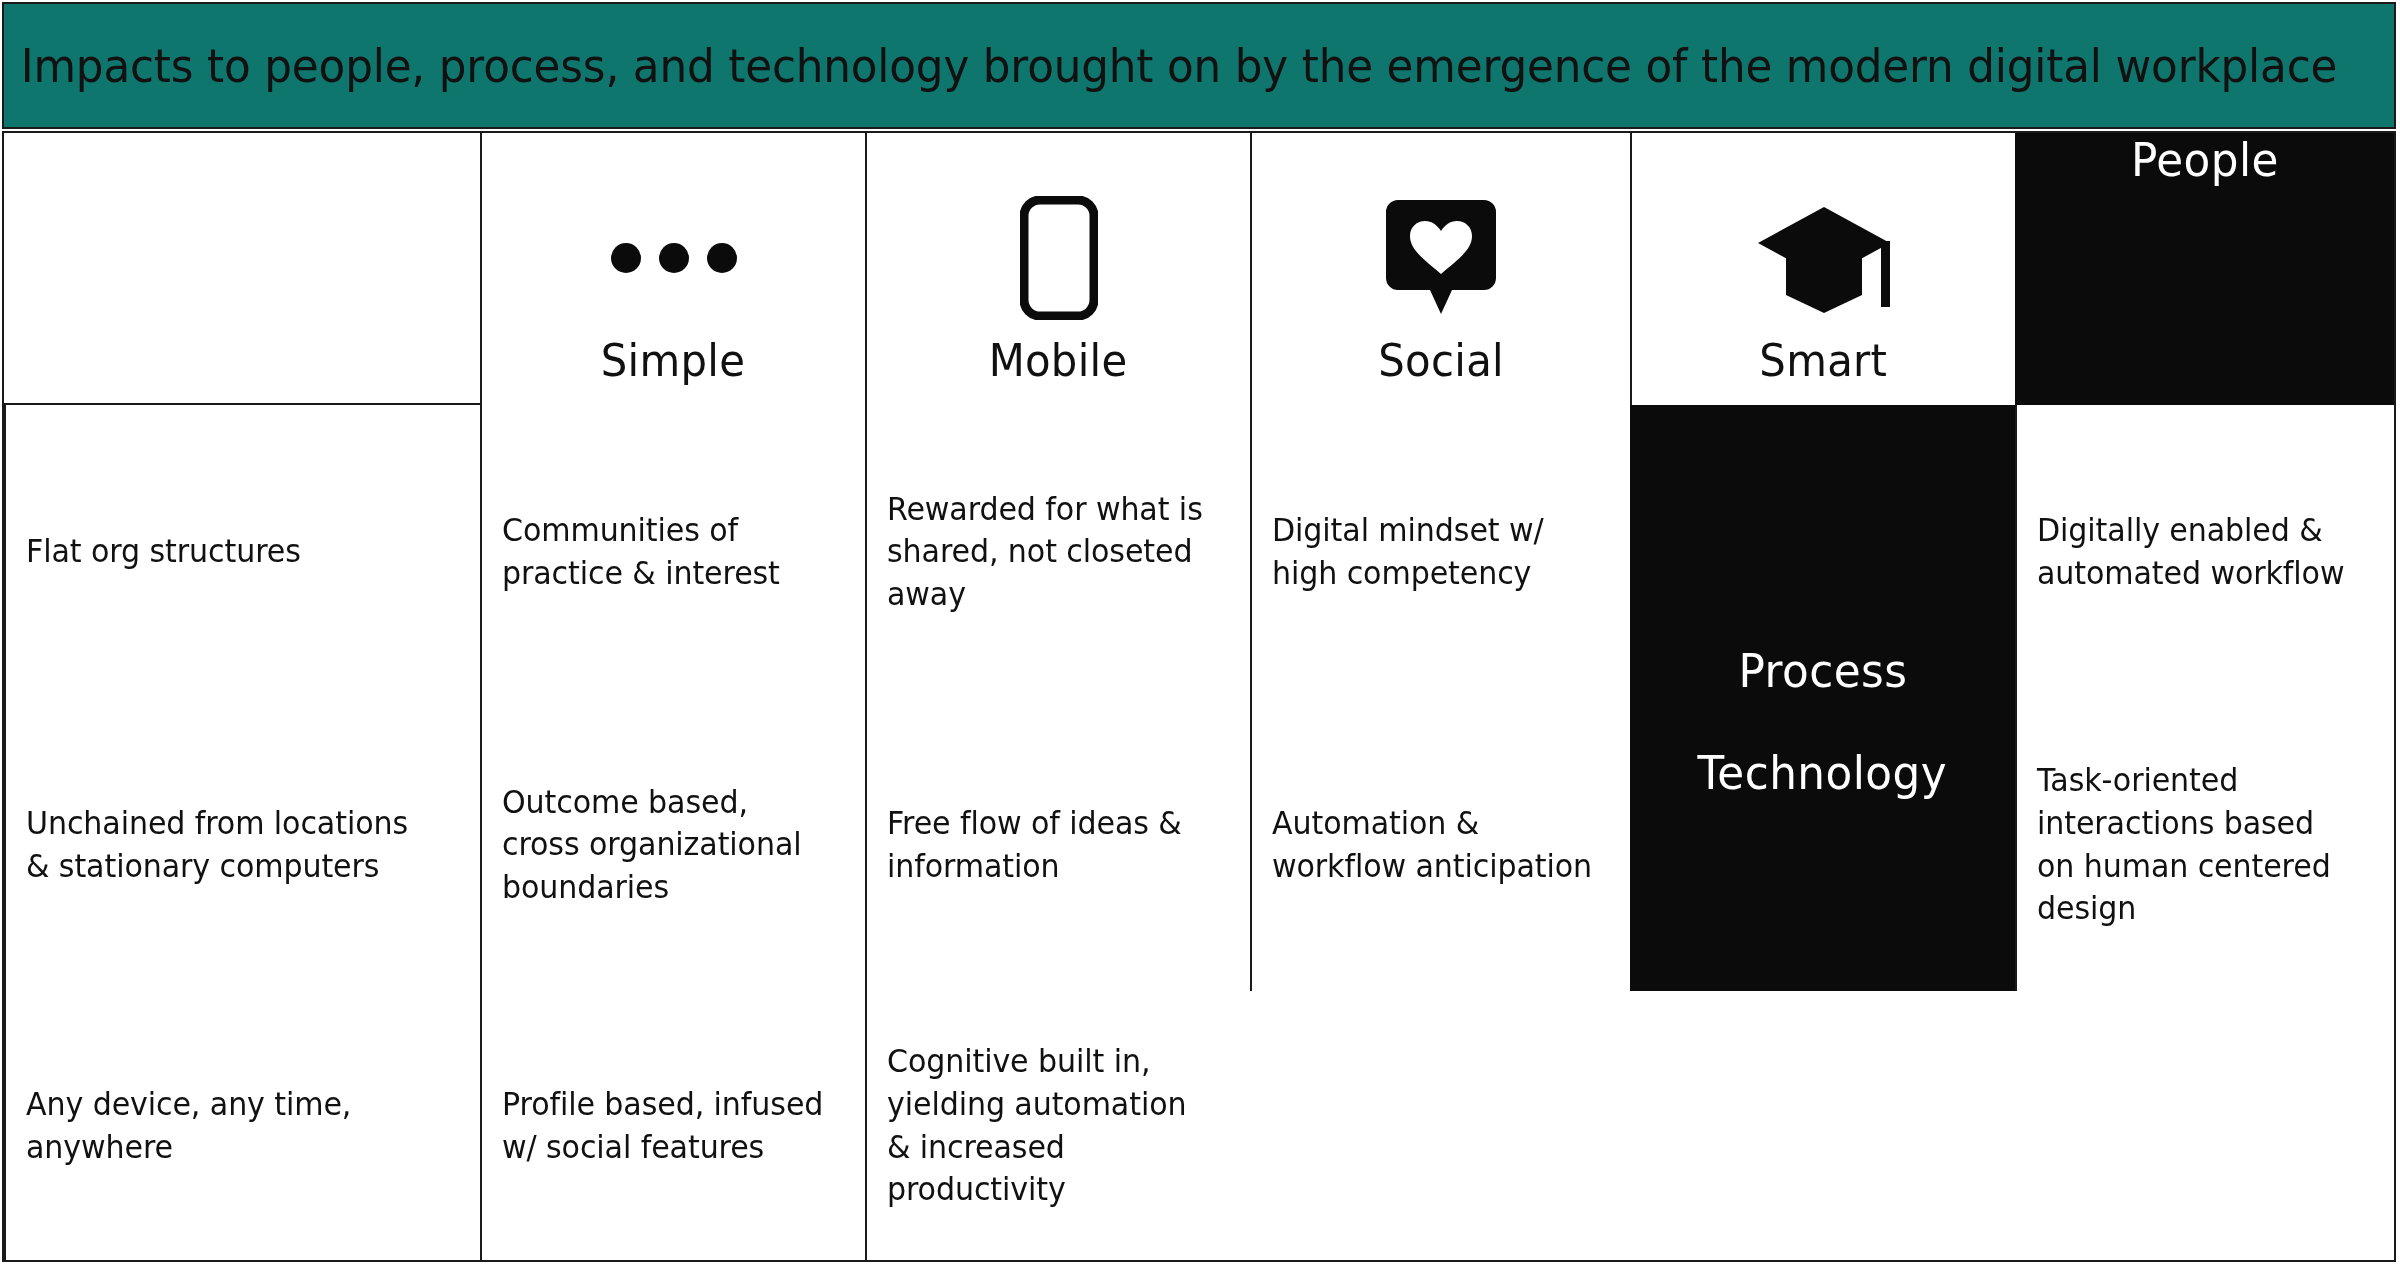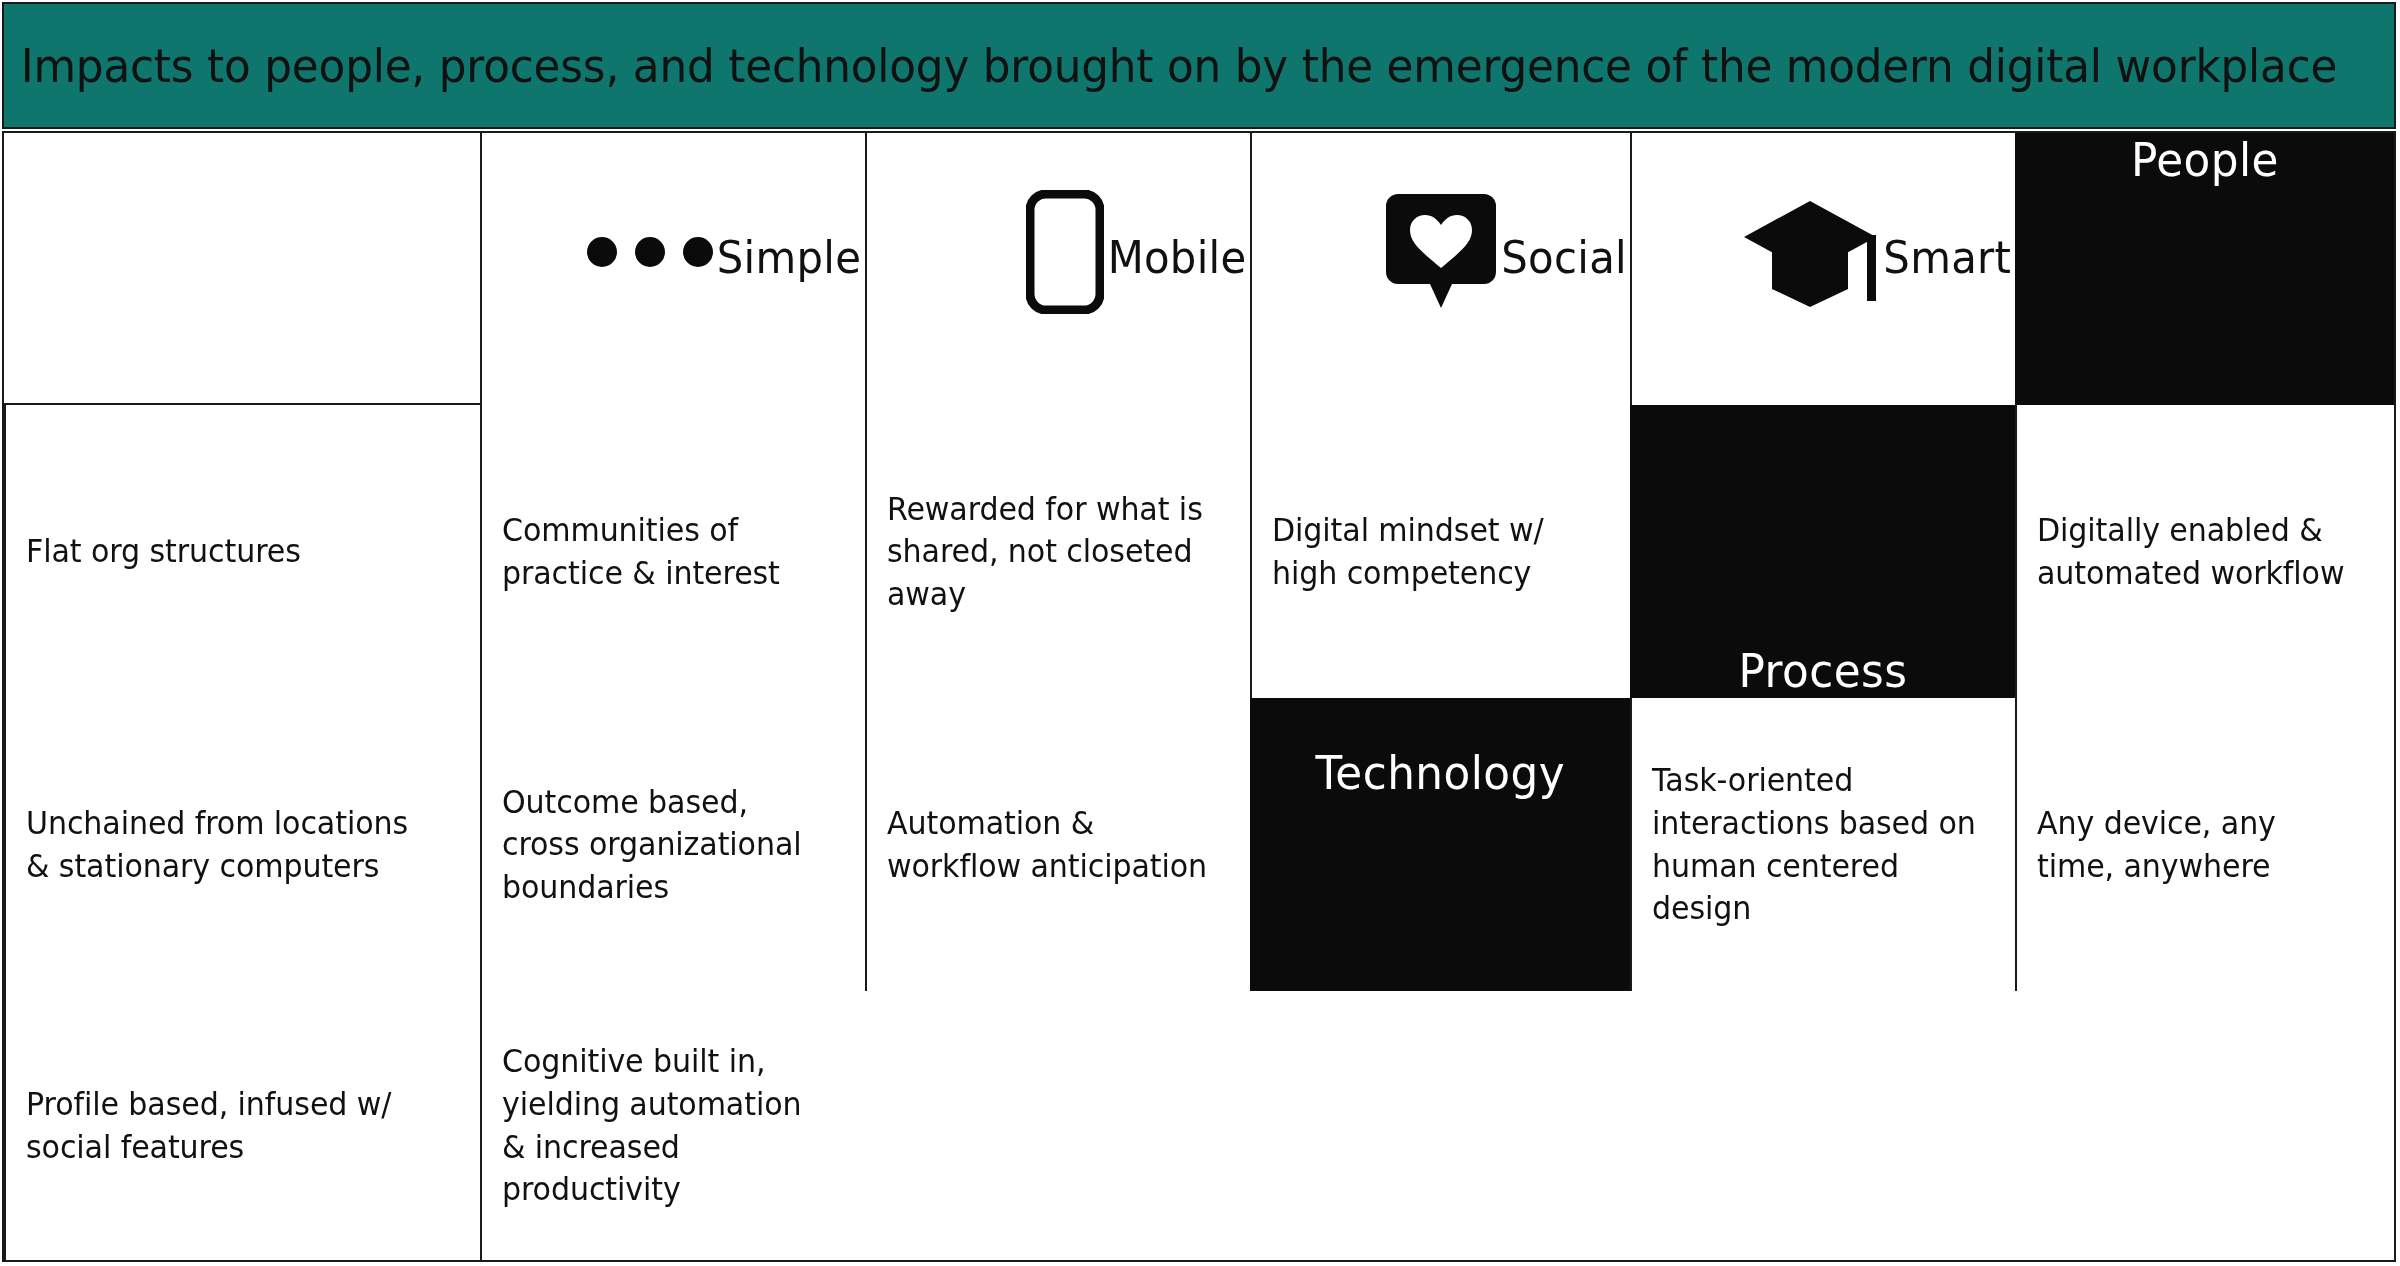--- a/index.html
+++ b/index.html
@@ -71,20 +71,21 @@
   }
 
   
   .col-sep {
     border-left: 2px solid #1a1a1a;
   }
 
   
   .hdr {
     display: flex;
+    flex-direction: column;
     align-items: center;
     justify-content: flex-end;
     padding-bottom: 22px;
   }
   .hdr-corner {
     background: #ffffff;
     border-bottom: 2px solid #1a1a1a;
   }
   .hdr-icon {
     height: 138px;
@@ -233,20 +234,23 @@
     <div class="cell body-cell col-sep">
       <span class="body-text">Digitally enabled &amp; automated workflow</span>
     </div>
     <div class="cell body-cell col-sep">
       <span class="body-text">Unchained from locations &amp; stationary computers</span>
     </div>
     <div class="cell body-cell col-sep">
       <span class="body-text">Outcome based, cross organizational boundaries</span>
     </div>
     <div class="cell body-cell col-sep">
+      <span class="body-text">Free flow of ideas &amp; information</span>
+    </div>
+    <div class="cell body-cell col-sep">
       <span class="body-text">Automation &amp; workflow anticipation</span>
     </div>
 
     <div class="cell rowlabel r-tech">
       <span class="rowlabel-text">Technology</span>
     </div>
     <div class="cell body-cell col-sep">
       <span class="body-text">Task-oriented interactions based on human centered design</span>
     </div>
     <div class="cell body-cell col-sep">

